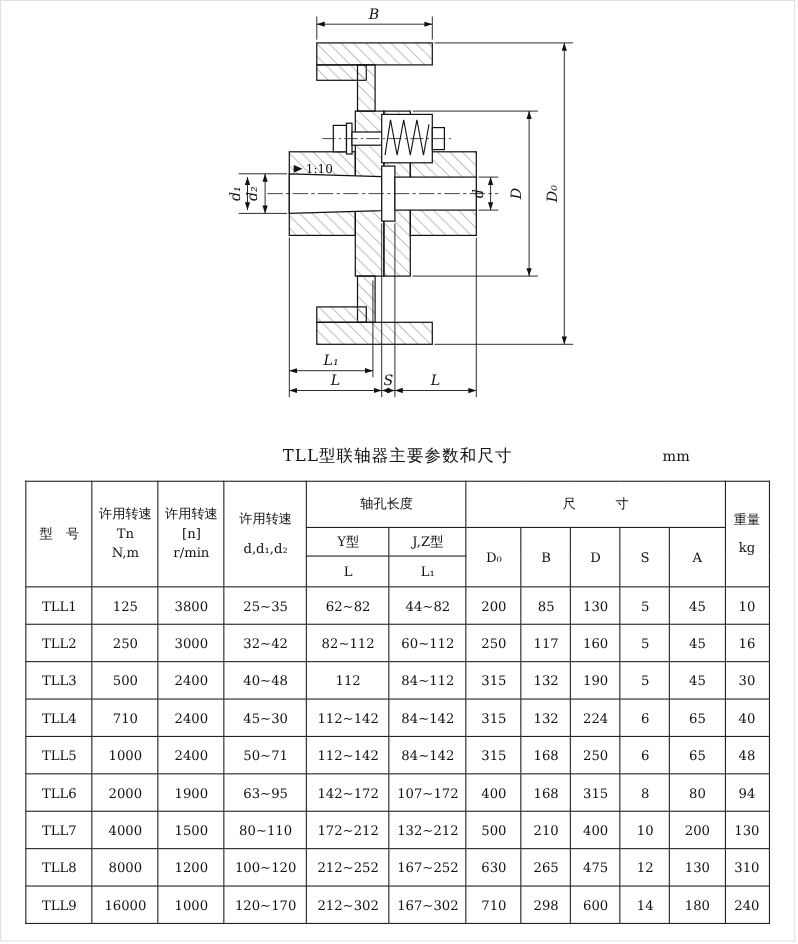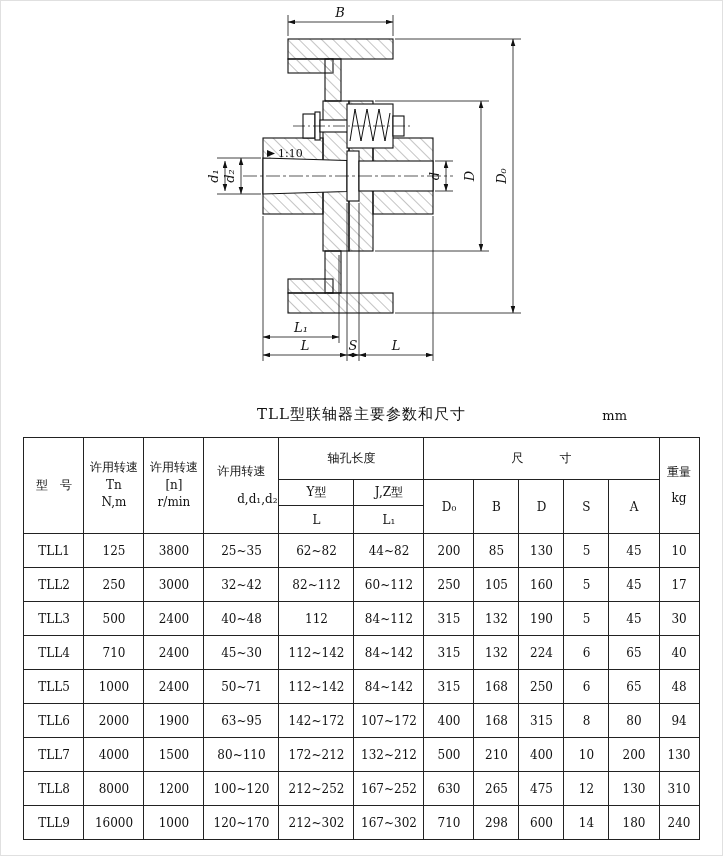--- a/index.html
+++ b/index.html
@@ -10,21 +10,21 @@
   .dim-letter{font-size:13px;font-style:italic;}
   .taper-note{font-size:11px;}
   .title-row{position:relative;height:24px;margin-top:6px;}
   .title-row .title{text-align:center;font-weight:normal;font-size:15px;letter-spacing:1px;}
   .title-row .unit{position:absolute;right:95px;top:3px;font-size:13px;text-align:right;}
   table.params{border-collapse:collapse;margin:8px auto 0 auto;width:675px;table-layout:fixed;border:1.5px solid #222;}
   table.params th,table.params td{border:1px solid #222;text-align:center;vertical-align:middle;font-weight:normal;font-size:12px;padding:0 1px;}
   tr.h1{height:42px;} tr.h2{height:26px;} tr.h3{height:28px;}
   tbody tr{height:34px;}
   .hline{line-height:1.45;}
-  .gap-top{margin-top:10px;text-align:right;}
+  .gap-top{margin-top:10px;}
   .gap-top-sm{margin-top:8px;}
 </style>
 </head>
 <body>
 
 <div class="page">
 
   <svg width="723" height="398" viewBox="0 0 723 398">
     <defs>
       <marker id="arr" orient="auto-start-reverse" markerWidth="10" markerHeight="8" refX="9" refY="3">
@@ -203,25 +203,25 @@
           <td>10</td>
         </tr>
         <tr>
           <td>TLL2</td>
           <td>250</td>
           <td>3000</td>
           <td>32~42</td>
           <td>82~112</td>
           <td>60~112</td>
           <td>250</td>
-          <td>105</td>
+          <td>117</td>
           <td>160</td>
           <td>5</td>
           <td>45</td>
-          <td>17</td>
+          <td>16</td>
         </tr>
         <tr>
           <td>TLL3</td>
           <td>500</td>
           <td>2400</td>
           <td>40~48</td>
           <td>112</td>
           <td>84~112</td>
           <td>315</td>
           <td>132</td>

